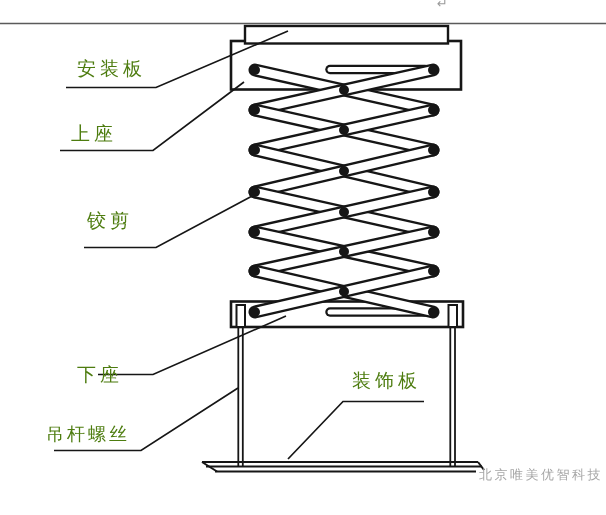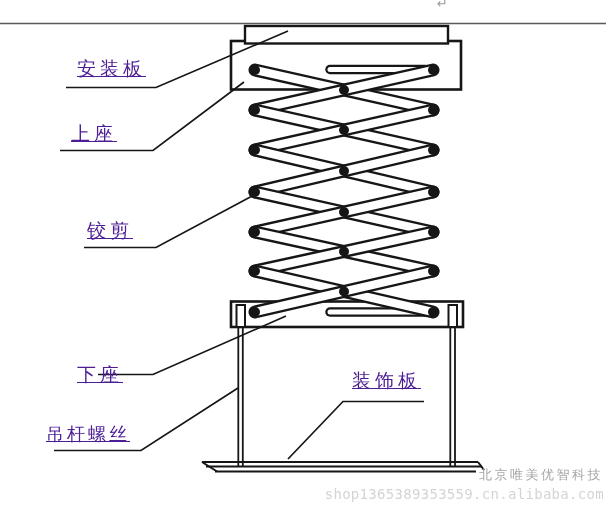--- a/index.html
+++ b/index.html
@@ -4,22 +4,22 @@
 <style>
   html,body{margin:0;padding:0;}
   body{
     width:606px;height:515px;position:relative;background:#ffffff;
     font-family:"Liberation Sans","DejaVu Sans",sans-serif;
     overflow:hidden;
   }
   #stage{position:absolute;left:0;top:0;width:606px;height:515px;}
   svg{position:absolute;left:0;top:0;}
   .label{
-    position:absolute;color:#4c1d95;font-size:19px;letter-spacing:4px;
-    white-space:nowrap;line-height:1.1;text-decoration:underline;
+    position:absolute;color:#4d7c0f;font-size:19px;letter-spacing:4px;
+    white-space:nowrap;line-height:1.1;
   }
   .label-small{font-size:18px;letter-spacing:3px;}
   .pilcrow{
     position:absolute;left:437px;top:-4px;font-size:13px;color:#9a9a9a;
   }
   .wm-company{
     position:absolute;right:3px;top:466px;font-size:13px;letter-spacing:2.5px;
     color:#a6a6a6;white-space:nowrap;
   }
   .wm-url{
@@ -119,22 +119,21 @@
       <polyline points="60,150.5 153,150.5 244,82"></polyline>
       <polyline points="84,247.5 156,247.5 254,195"></polyline>
       <polyline points="98,374.5 153,374.5 286,316"></polyline>
       <polyline points="54,450.5 141,450.5 238,388"></polyline>
       <polyline points="424,401.5 343,401.5 288,459"></polyline>
     </g>
   </svg>
 
   <div class="label" style="left:77px;top:59px">安装板</div>
   <div class="label" style="left:71px;top:124px">上座</div>
-  <div class="label" style="left:87px;top:221px">铰剪</div>
+  <div class="label" style="left:87px;top:211px">铰剪</div>
   <div class="label" style="left:77px;top:365px">下座</div>
   <div class="label" style="left:352px;top:371px">装饰板</div>
   <div class="label label-small" style="left:46px;top:425px">吊杆螺丝</div>
 
   <div class="pilcrow">↵</div>
 
   <div class="wm-company">北京唯美优智科技</div>
-  <div class="wm-url">shop1365389353559.cn.alibaba.com</div>
 </div>
 
 </body></html>

